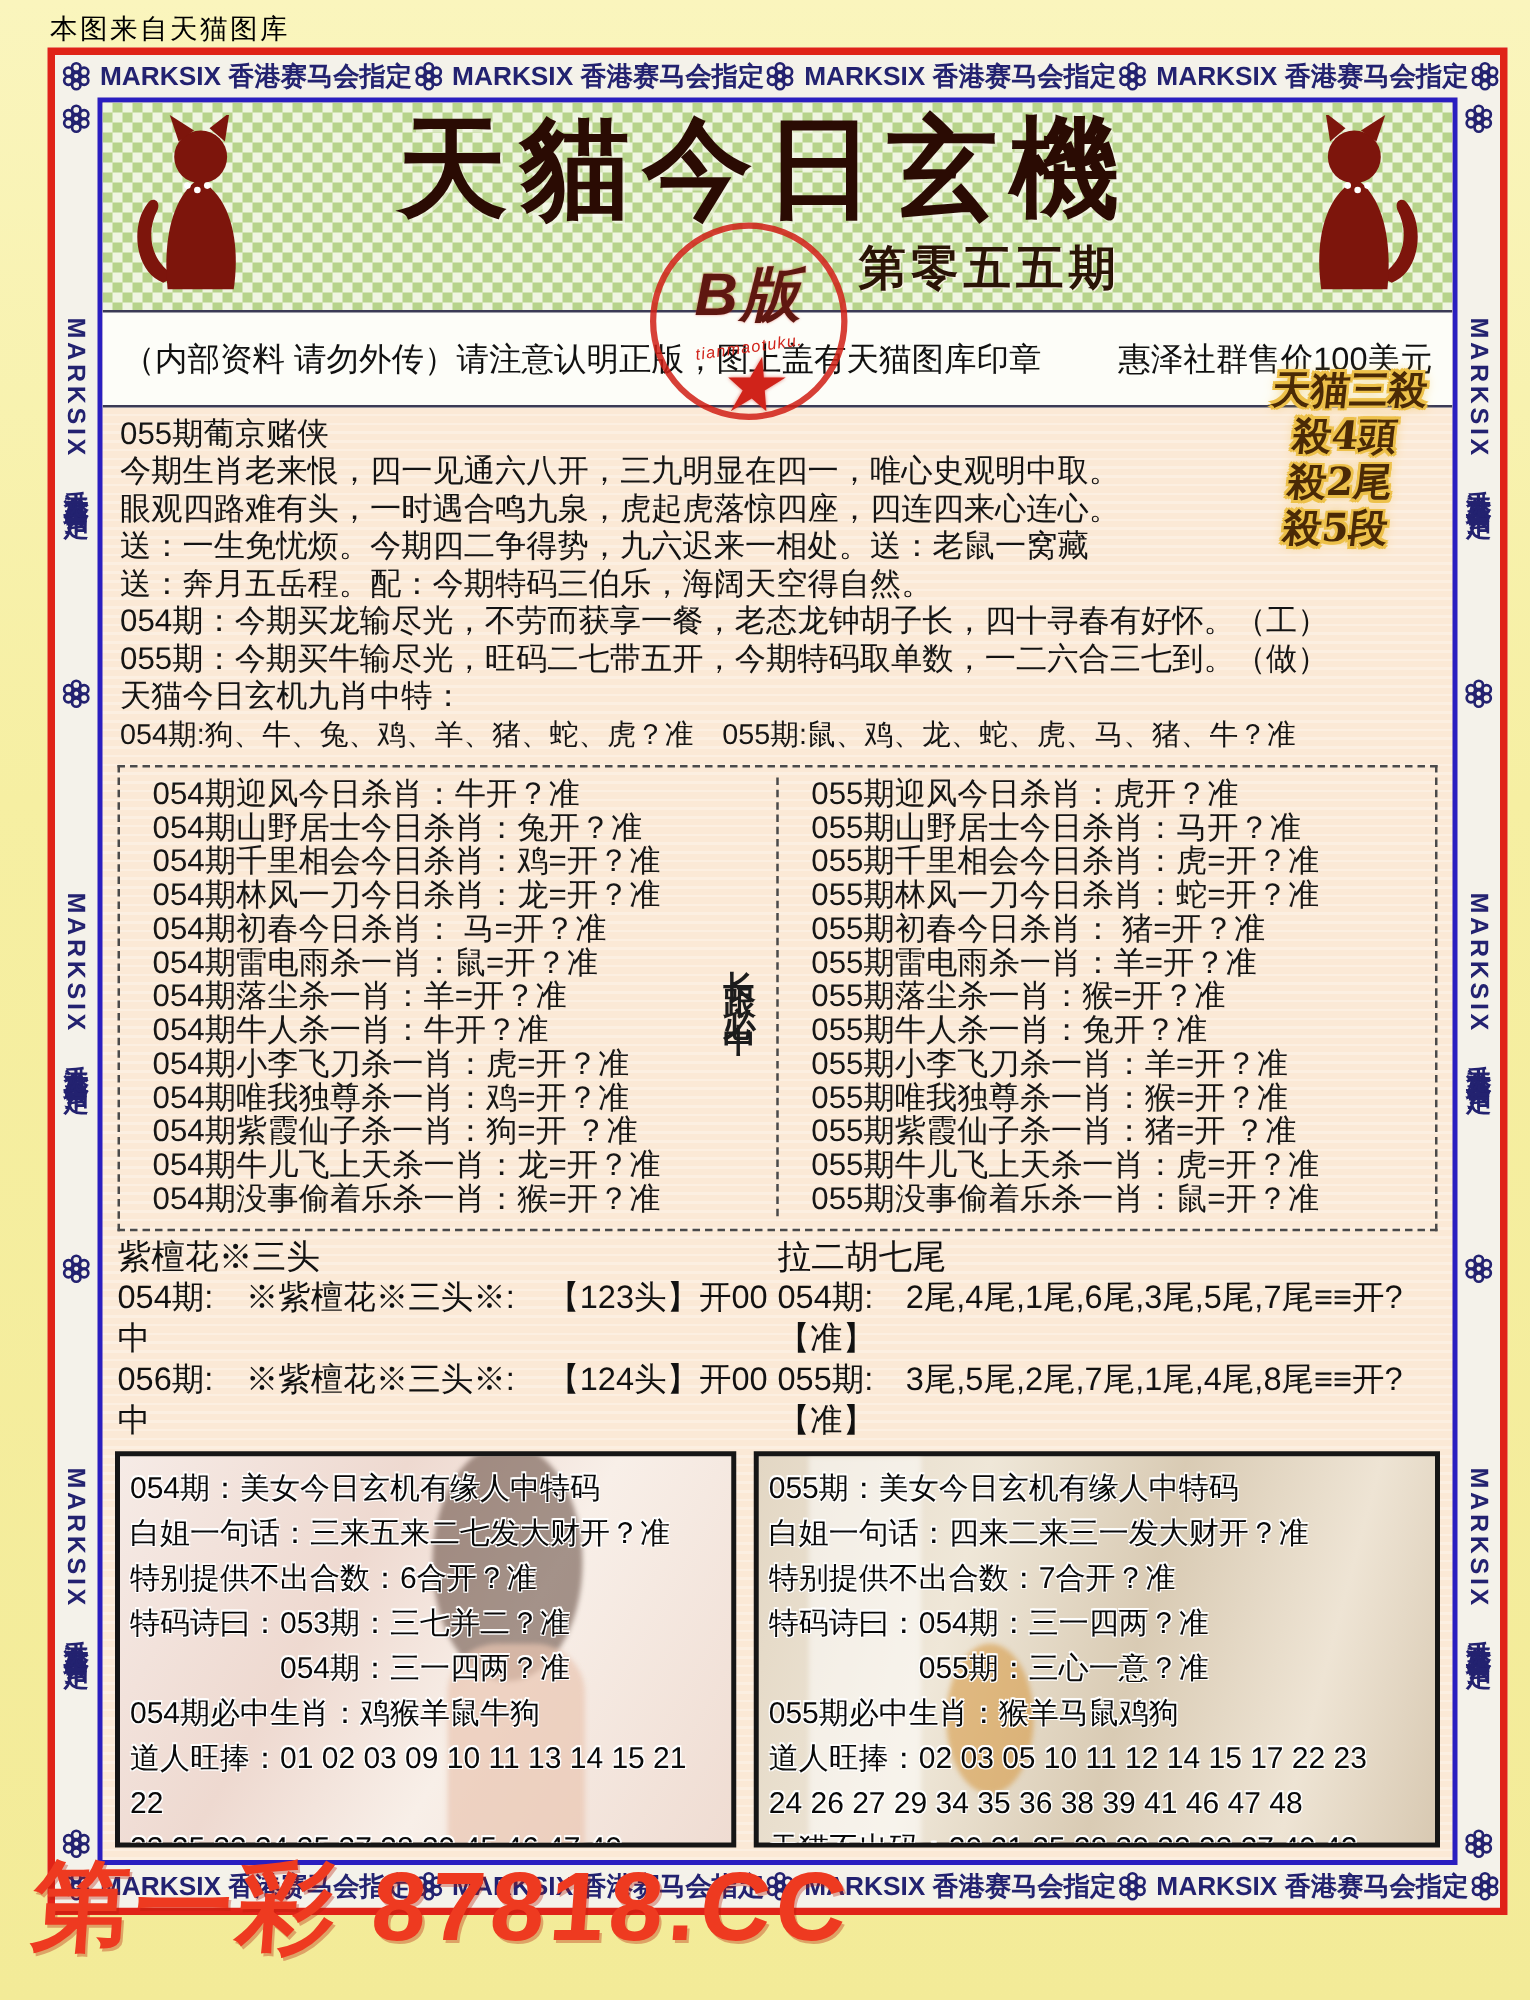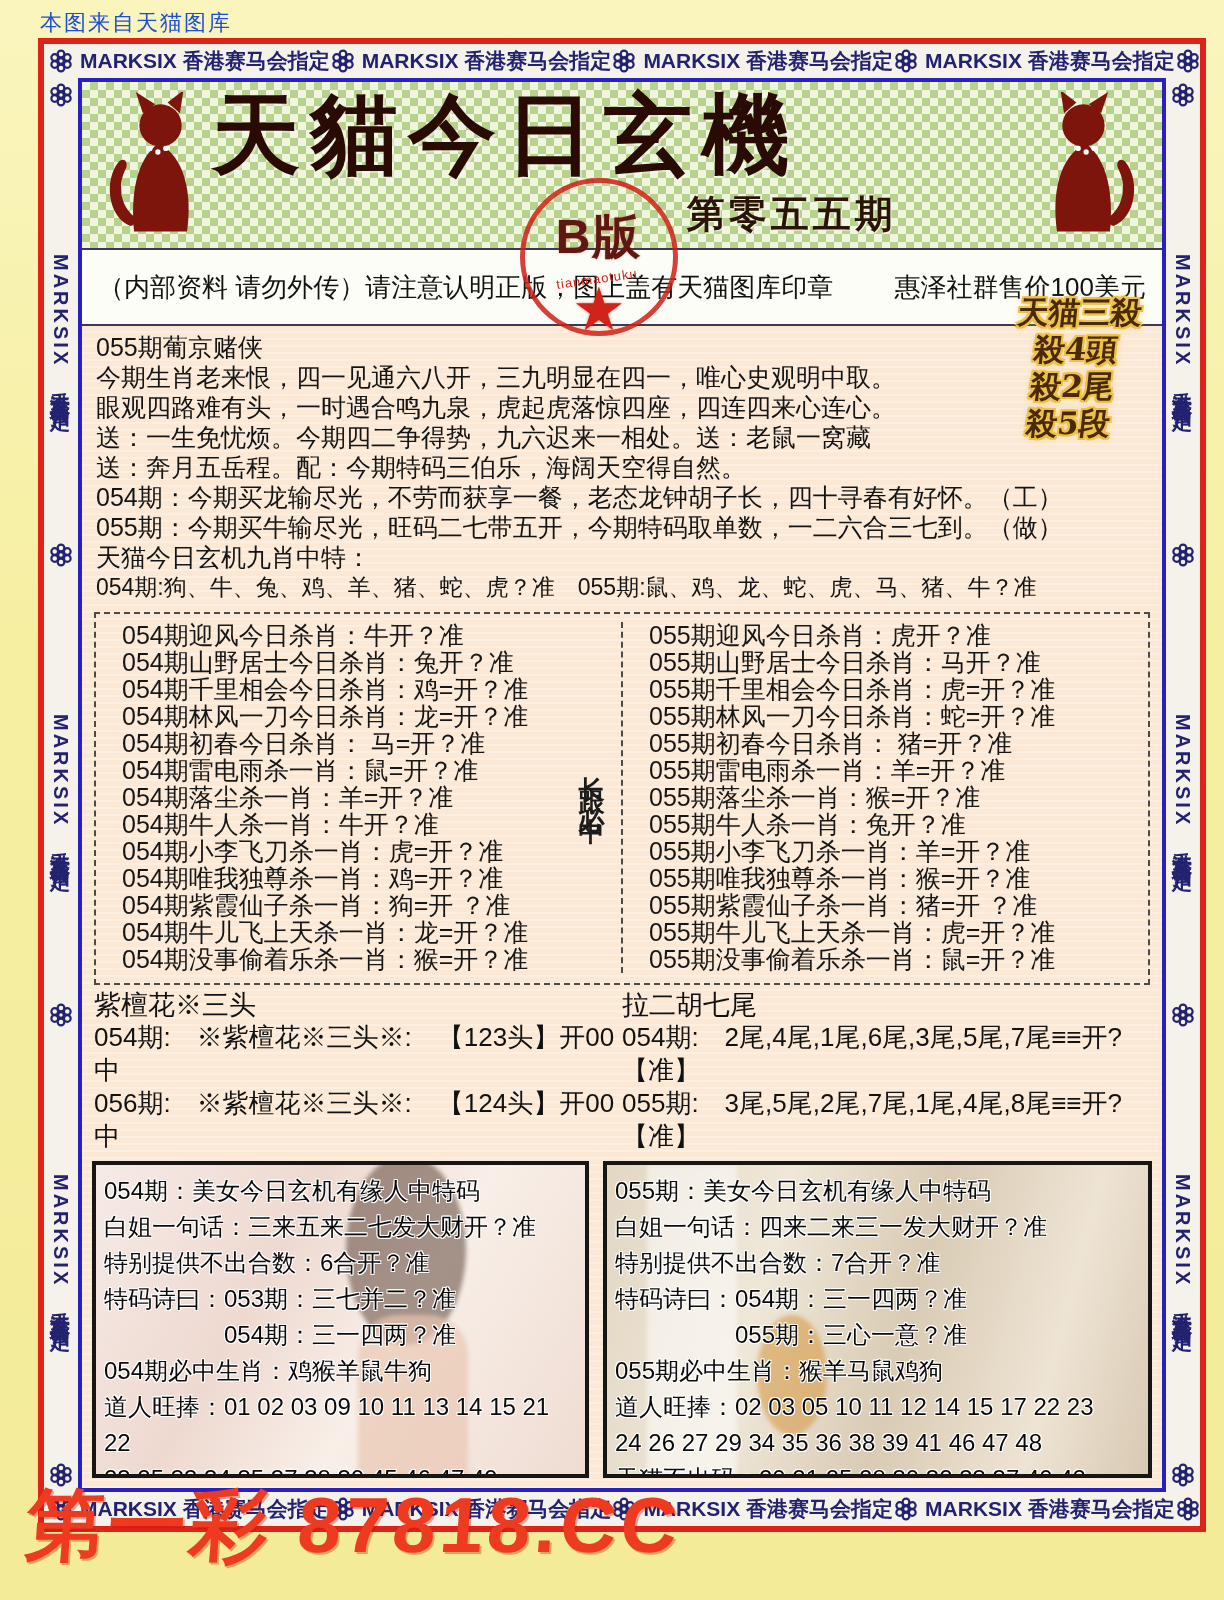--- a/index.html
+++ b/index.html
@@ -1,21 +1,21 @@
 <!DOCTYPE html>
 <html><head>
 <meta charset="utf-8">
 <style>
   html,body{margin:0;padding:0;}
   body{
     width:1224px;height:1600px;position:relative;overflow:hidden;
     background:linear-gradient(180deg,#faf5bd 0%,#f6efa2 40%,#f3eb98 100%);
     font-family:"Liberation Sans",sans-serif;color:#151515;
   }
-  .top-note{position:absolute;left:40px;top:8px;font-size:22px;color:#1d4ed8;letter-spacing:2px;}
+  .top-note{position:absolute;left:40px;top:8px;font-size:22px;color:#000000;letter-spacing:2px;}
   
   .poster{
     position:absolute;left:38px;top:38px;width:1168px;height:1494px;
     border:6px solid #e02318;background:#f4f2ea;box-sizing:border-box;
     display:grid;grid-template-columns:34px 1fr 34px;grid-template-rows:34px 1fr 34px;
   }
   .strip{background:#f4f2ea;color:#232270;font-weight:bold;overflow:hidden;}
   .strip-h{grid-column:1/4;display:flex;align-items:center;justify-content:space-between;padding:0 4px;font-size:21px;}
   .strip-h .grp{display:flex;align-items:center;gap:6px;white-space:nowrap;}
   .strip-v{display:flex;flex-direction:column;align-items:center;justify-content:space-between;padding:4px 0;font-size:20px;}
@@ -30,33 +30,33 @@
   
   .hdr{
     height:166px;flex:0 0 auto;position:relative;
     background:conic-gradient(#b7d38b 25%,#eff5e1 0 50%,#b7d38b 0 75%,#eff5e1 0);
     background-size:16px 16px;
   }
   .cat{position:absolute;top:10px;height:150px;width:106px;}
   .cat.left{left:22px;}
   .cat.right{right:22px;transform:scaleX(-1);}
   .title{
-    position:absolute;left:130px;right:150px;top:2px;text-align:left;
+    position:absolute;left:130px;right:150px;top:2px;text-align:center;
     font-family:"DejaVu Serif",serif;font-weight:bold;font-size:88px;line-height:100px;
     color:#2a0b03;letter-spacing:10px;white-space:nowrap;text-shadow:2px 2px 0 rgba(250,250,240,.5);
   }
   .issue{
     position:absolute;left:56%;bottom:8px;font-size:38px;font-weight:bold;color:#2a1406;
     letter-spacing:4px;text-shadow:1px 1px 0 #f7f3e2;white-space:nowrap;
   }
   
   .stamp{
     position:absolute;left:438px;top:96px;width:158px;height:158px;z-index:6;
     border:5px solid rgba(208,31,21,.85);border-radius:50%;box-sizing:border-box;
-    display:flex;flex-direction:column;align-items:center;justify-content:space-between;
+    display:flex;flex-direction:column;align-items:center;justify-content:flex-end;font-style:italic;
   }
   .stamp .ed{font-size:48px;font-weight:bold;color:#5f1711;margin-top:22px;letter-spacing:2px;text-shadow:0 0 2px rgba(208,31,21,.5);}
   .stamp .small{font-size:13px;color:#d0231a;transform:rotate(-8deg);margin-top:2px;letter-spacing:1px;}
   .stamp .star{font-size:60px;line-height:44px;color:#d0231a;margin-top:2px;text-shadow:0 0 3px rgba(208,31,21,.6);}
   
   .notice{
     flex:0 0 auto;height:42px;background:#fdfdf8;border-top:2px solid #3a3a55;border-bottom:2px solid #3a3a55;
     display:flex;align-items:center;justify-content:space-between;padding:16px 16px;font-size:26px;color:#111;white-space:nowrap;
   }
   

